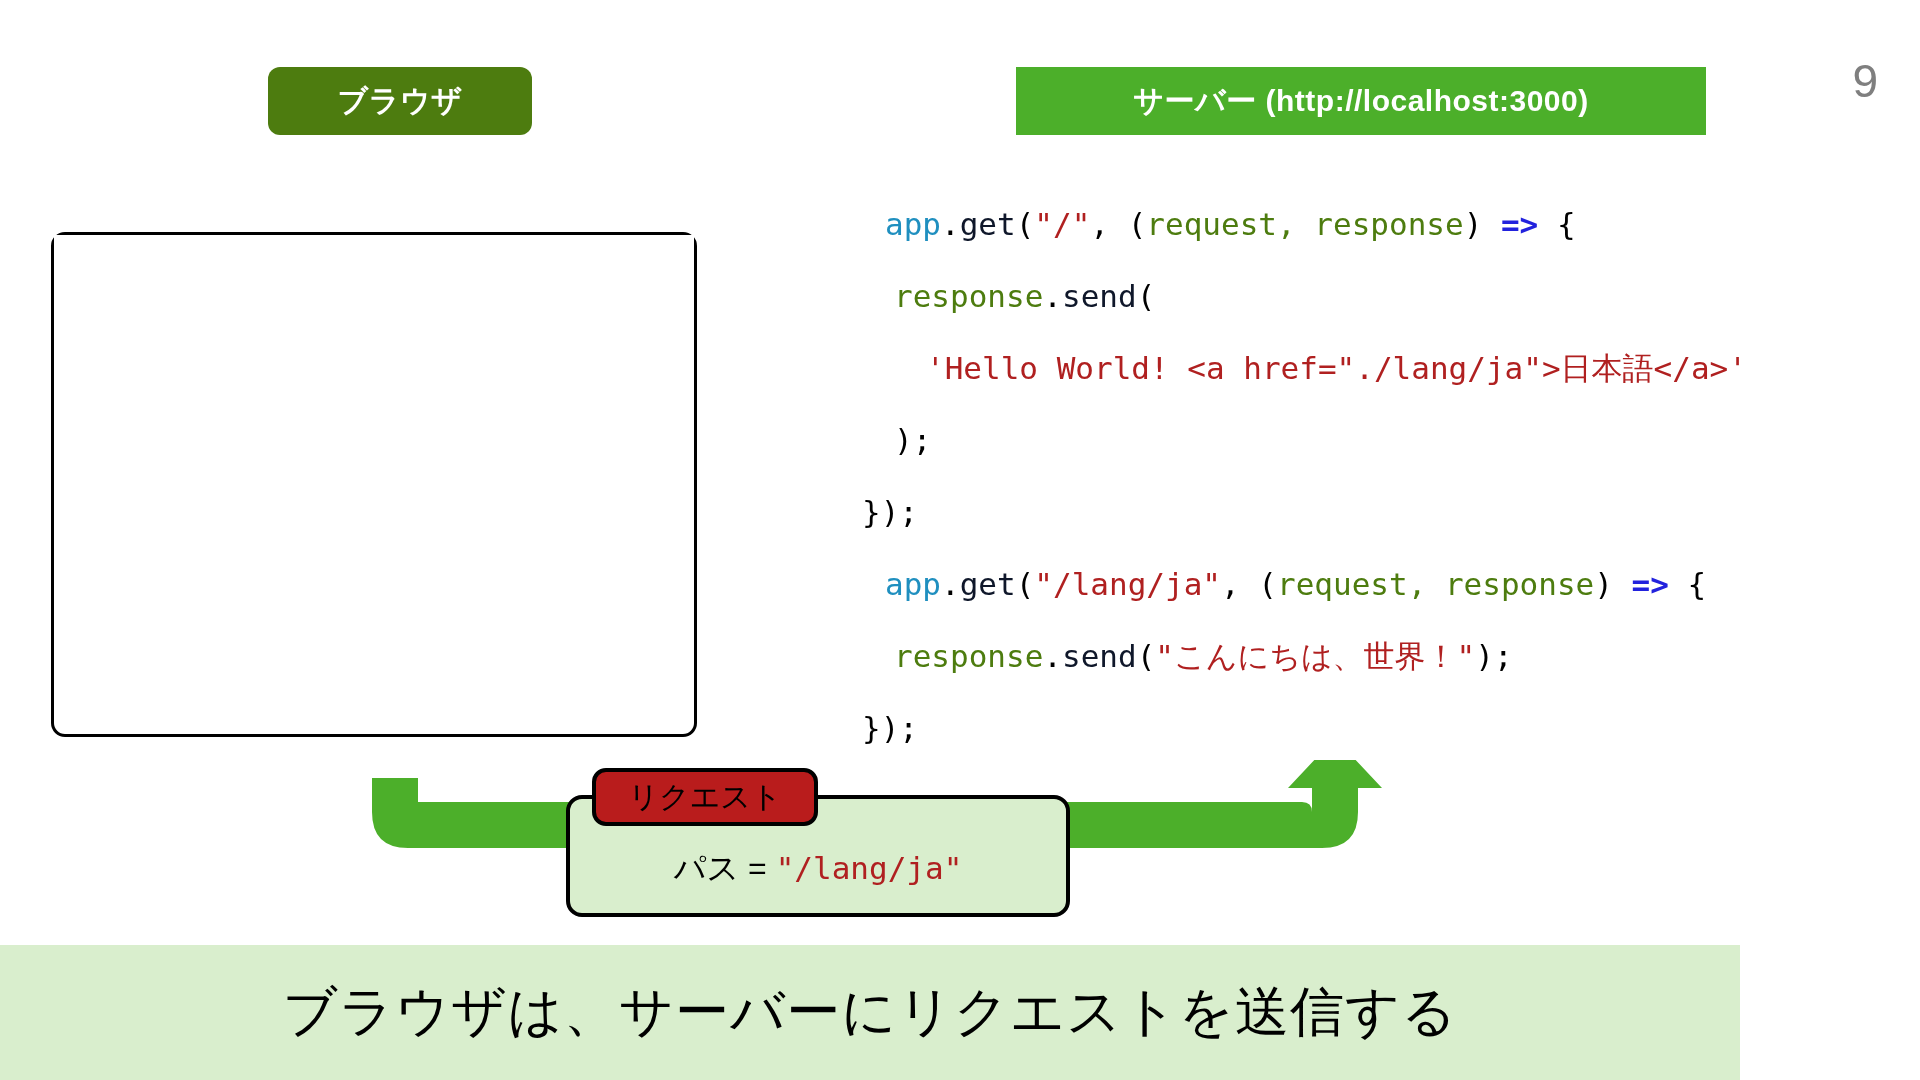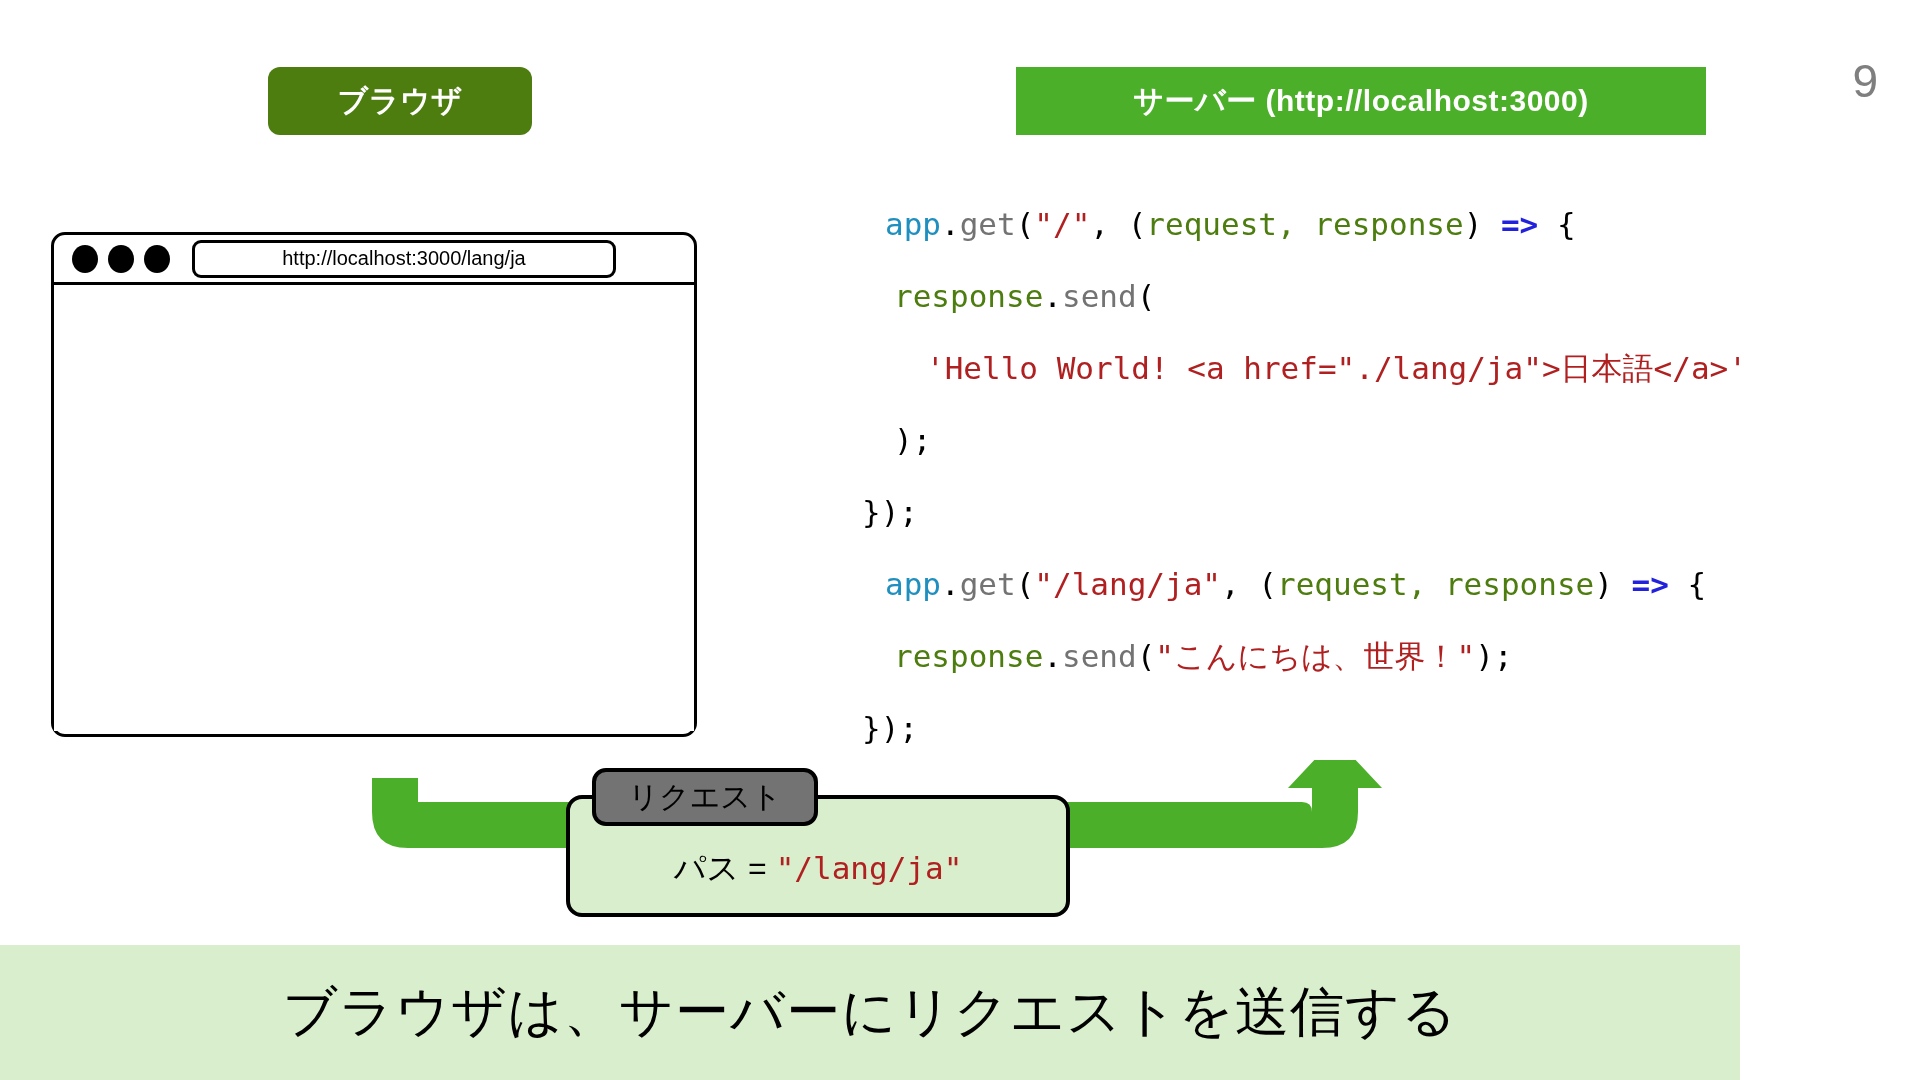--- a/index.html
+++ b/index.html
@@ -105,21 +105,21 @@
     position: absolute;
     left: 862px;
     top: 188px;
     font-family: "DejaVu Sans Mono", monospace;
     font-size: 31px;
     line-height: 72px;
     color: #000000;
     white-space: pre;
   }
   .tok-obj   { color: #1f8fbf; margin-left: 23px; }
-  .tok-fn    { color: #737373; margin-top: 20px; }
+  .tok-fn    { color: #0f172a; margin-top: 20px; }
   .tok-str   { color: #b02020; }
   .tok-param { color: #4d7c0f; }
   .tok-arrow { color: #2222dd; font-weight: bold; }
   .tok-punct { color: #000000; }
 
   
   #request-arrow {
     position: absolute;
     left: 360px;
     top: 760px;
@@ -198,28 +198,20 @@
   <span>ブラウザ</span>
 </div>
 
 <div class="banner" id="server-banner" style="background: rgb(76, 175, 42);">
   <span>サーバー (http://localhost:3000)</span>
 </div>
 
 <div id="page-number">9</div>
 
 <div id="browser-window">
-  <div id="browser-chrome">
-    <span class="dot"></span>
-    <span class="dot"></span>
-    <span class="dot"></span>
-    <div id="url-bar">
-      <span>http://localhost:3000/lang/ja</span>
-    </div>
-  </div>
   <div id="browser-viewport">
     <span></span>
   </div>
 </div>
 
 <div id="code-block"><div style="padding-left: 0px;"><span class="tok-obj">app</span><span class="tok-punct">.</span><span class="tok-fn">get</span><span class="tok-punct">(</span><span class="tok-str">"/"</span><span class="tok-punct">, (</span><span class="tok-param">request, response</span><span class="tok-punct">) </span><span class="tok-arrow">=&gt;</span><span class="tok-punct"> {</span></div><div style="padding-left: 32px;"><span class="tok-param">response</span><span class="tok-punct">.</span><span class="tok-fn">send</span><span class="tok-punct">(</span></div><div style="padding-left: 64px;"><span class="tok-str">'Hello World! &lt;a href="./lang/ja"&gt;日本語&lt;/a&gt;'</span></div><div style="padding-left: 32px;"><span class="tok-punct">);</span></div><div style="padding-left: 0px;"><span class="tok-punct">});</span></div><div style="padding-left: 0px;"><span class="tok-obj">app</span><span class="tok-punct">.</span><span class="tok-fn">get</span><span class="tok-punct">(</span><span class="tok-str">"/lang/ja"</span><span class="tok-punct">, (</span><span class="tok-param">request, response</span><span class="tok-punct">) </span><span class="tok-arrow">=&gt;</span><span class="tok-punct"> {</span></div><div style="padding-left: 32px;"><span class="tok-param">response</span><span class="tok-punct">.</span><span class="tok-fn">send</span><span class="tok-punct">(</span><span class="tok-str">"こんにちは、世界！"</span><span class="tok-punct">);</span></div><div style="padding-left: 0px;"><span class="tok-punct">});</span></div></div>
 
 <svg id="request-arrow" viewBox="0 0 1060 140" width="1060" height="140">
   <path id="arrow-path" d="M 12 18
            L 12 52
@@ -237,19 +229,19 @@
            Q 58 42 58 52
            L 58 18
            Z" fill="#4caf2a"></path>
 </svg>
 
 <div id="request-box" style="background: rgb(217, 238, 205);">
   <div id="request-box-value">
     <span>パス = </span><span class="path">"/lang/ja"</span>
   </div>
 </div>
-<div id="request-tab" style="background: #737373;">
+<div id="request-tab" style="background: #b91c1c;">
   <span>リクエスト</span>
 </div>
 
 <div id="caption-bar" style="background: rgb(217, 238, 205);">
   <span id="caption-text">ブラウザは、サーバーにリクエストを送信する</span>
 </div>
 
 </body></html>

